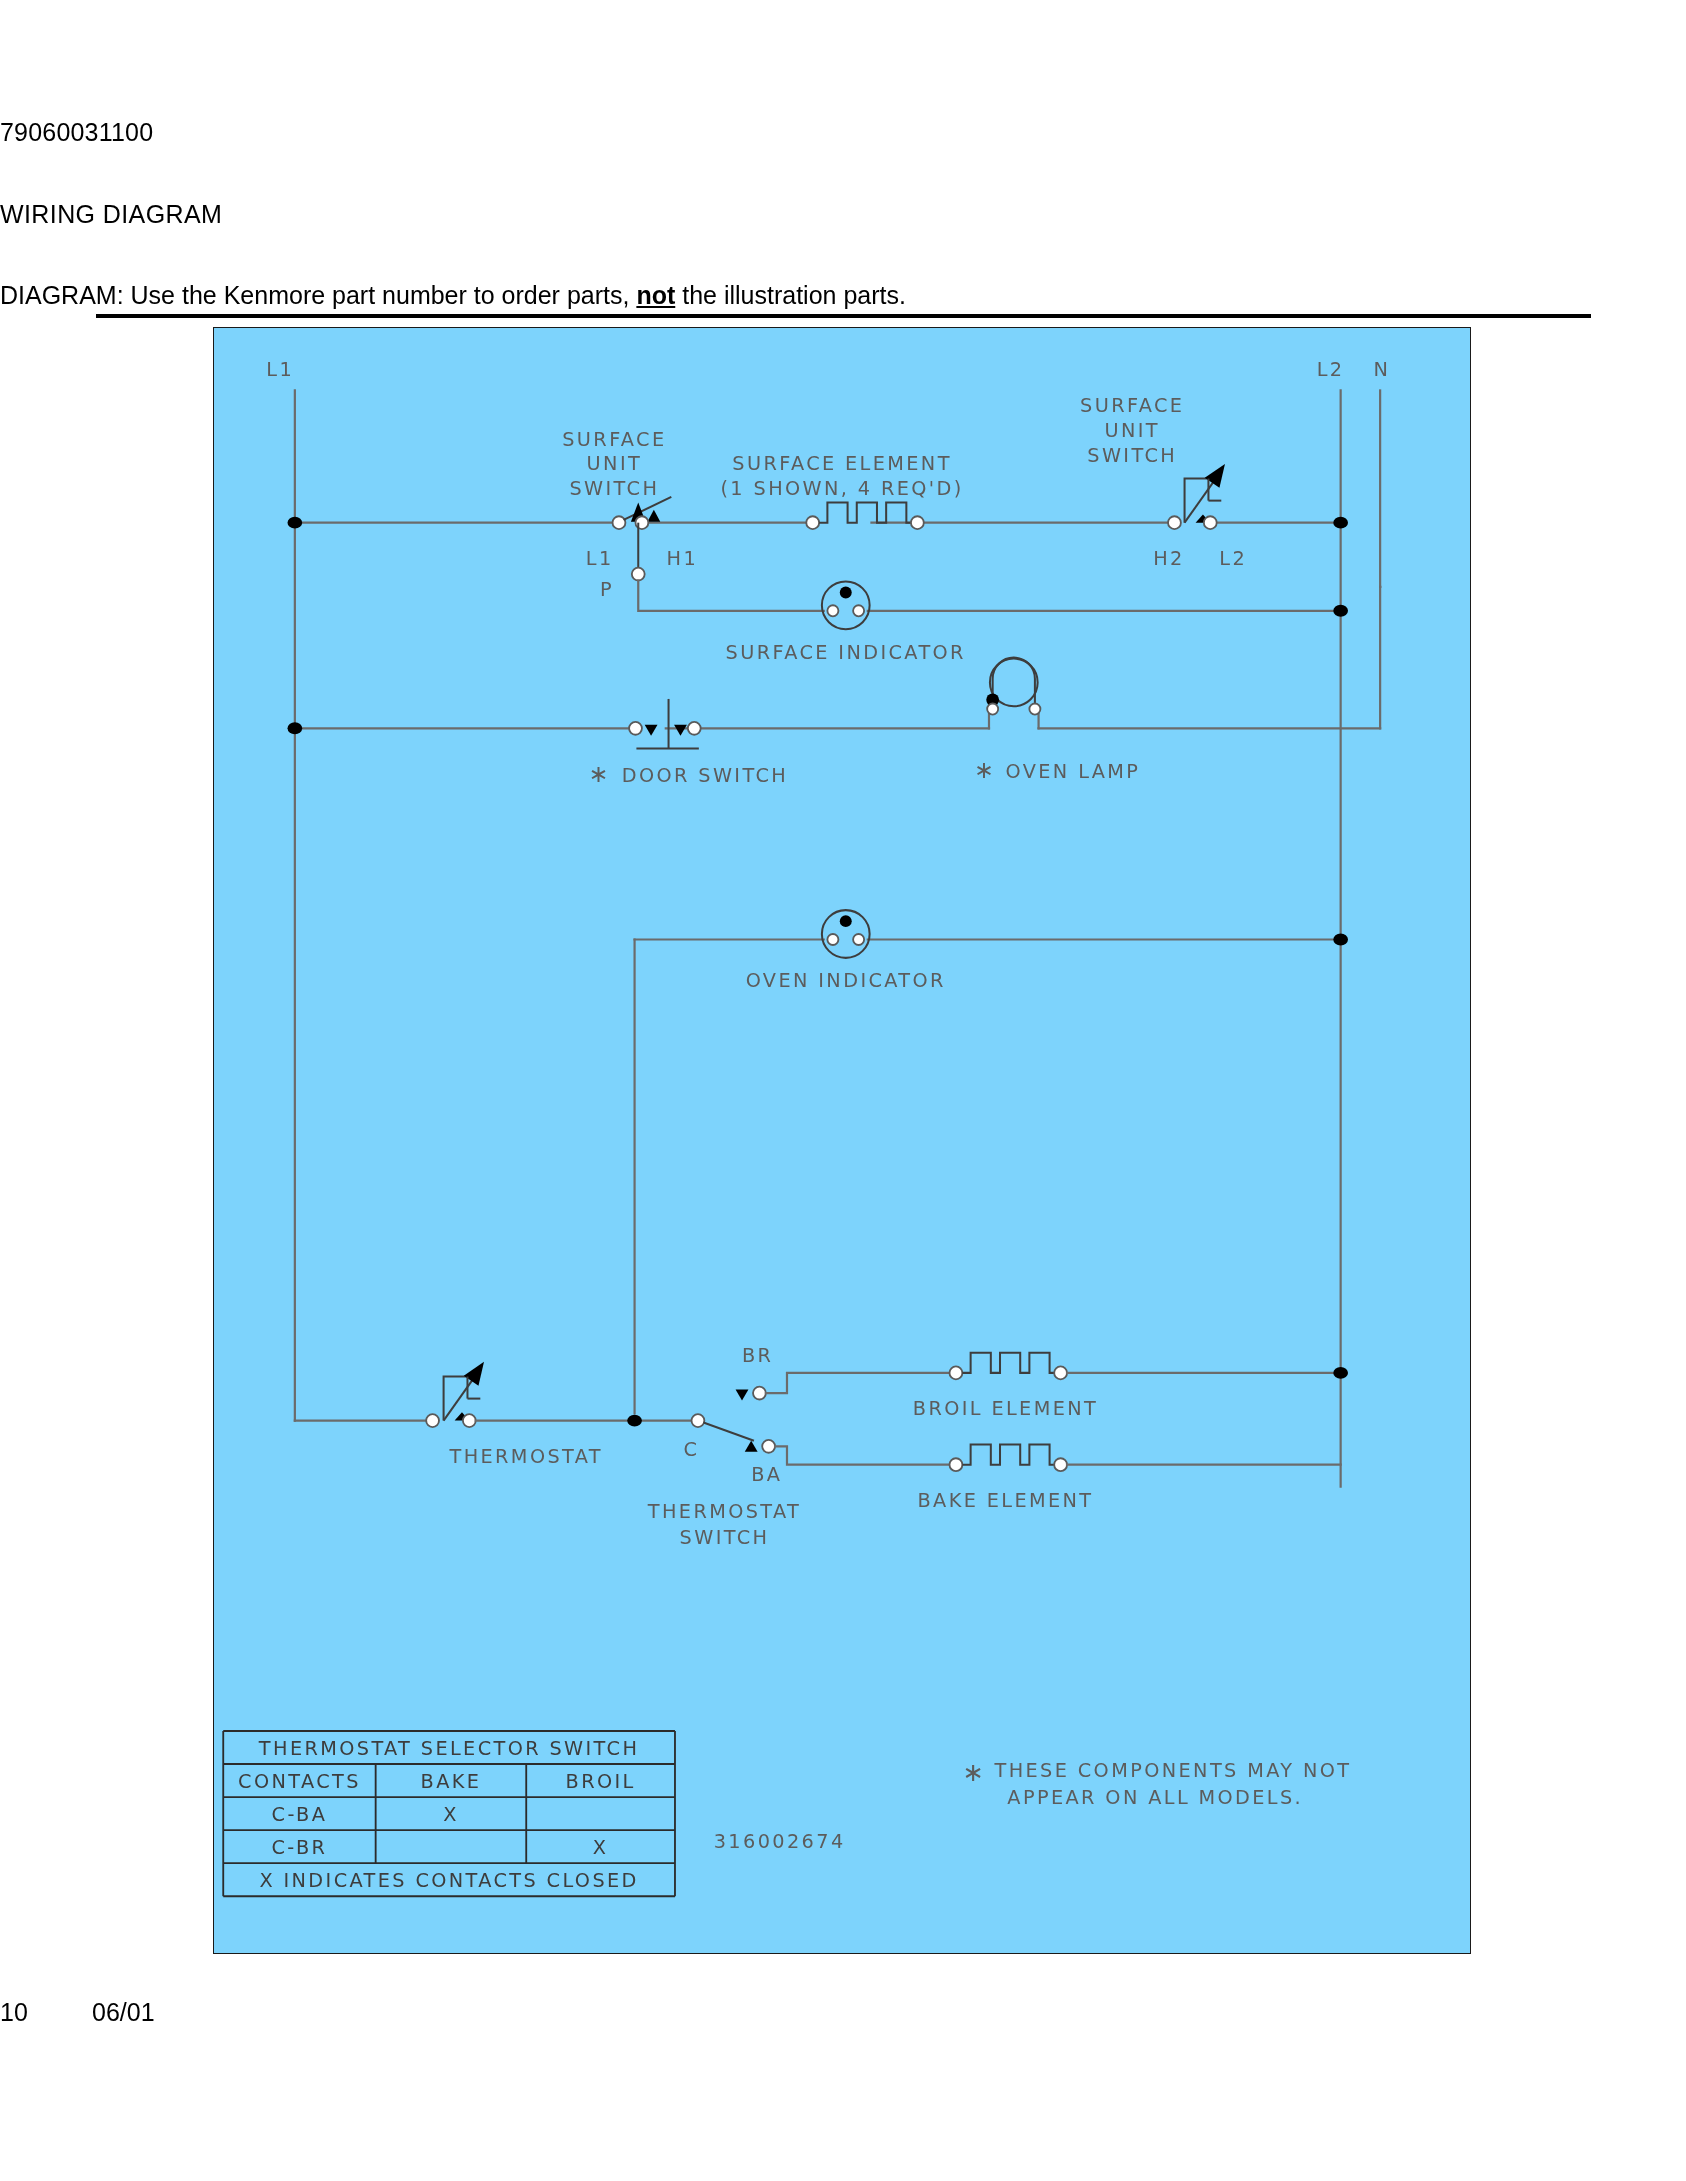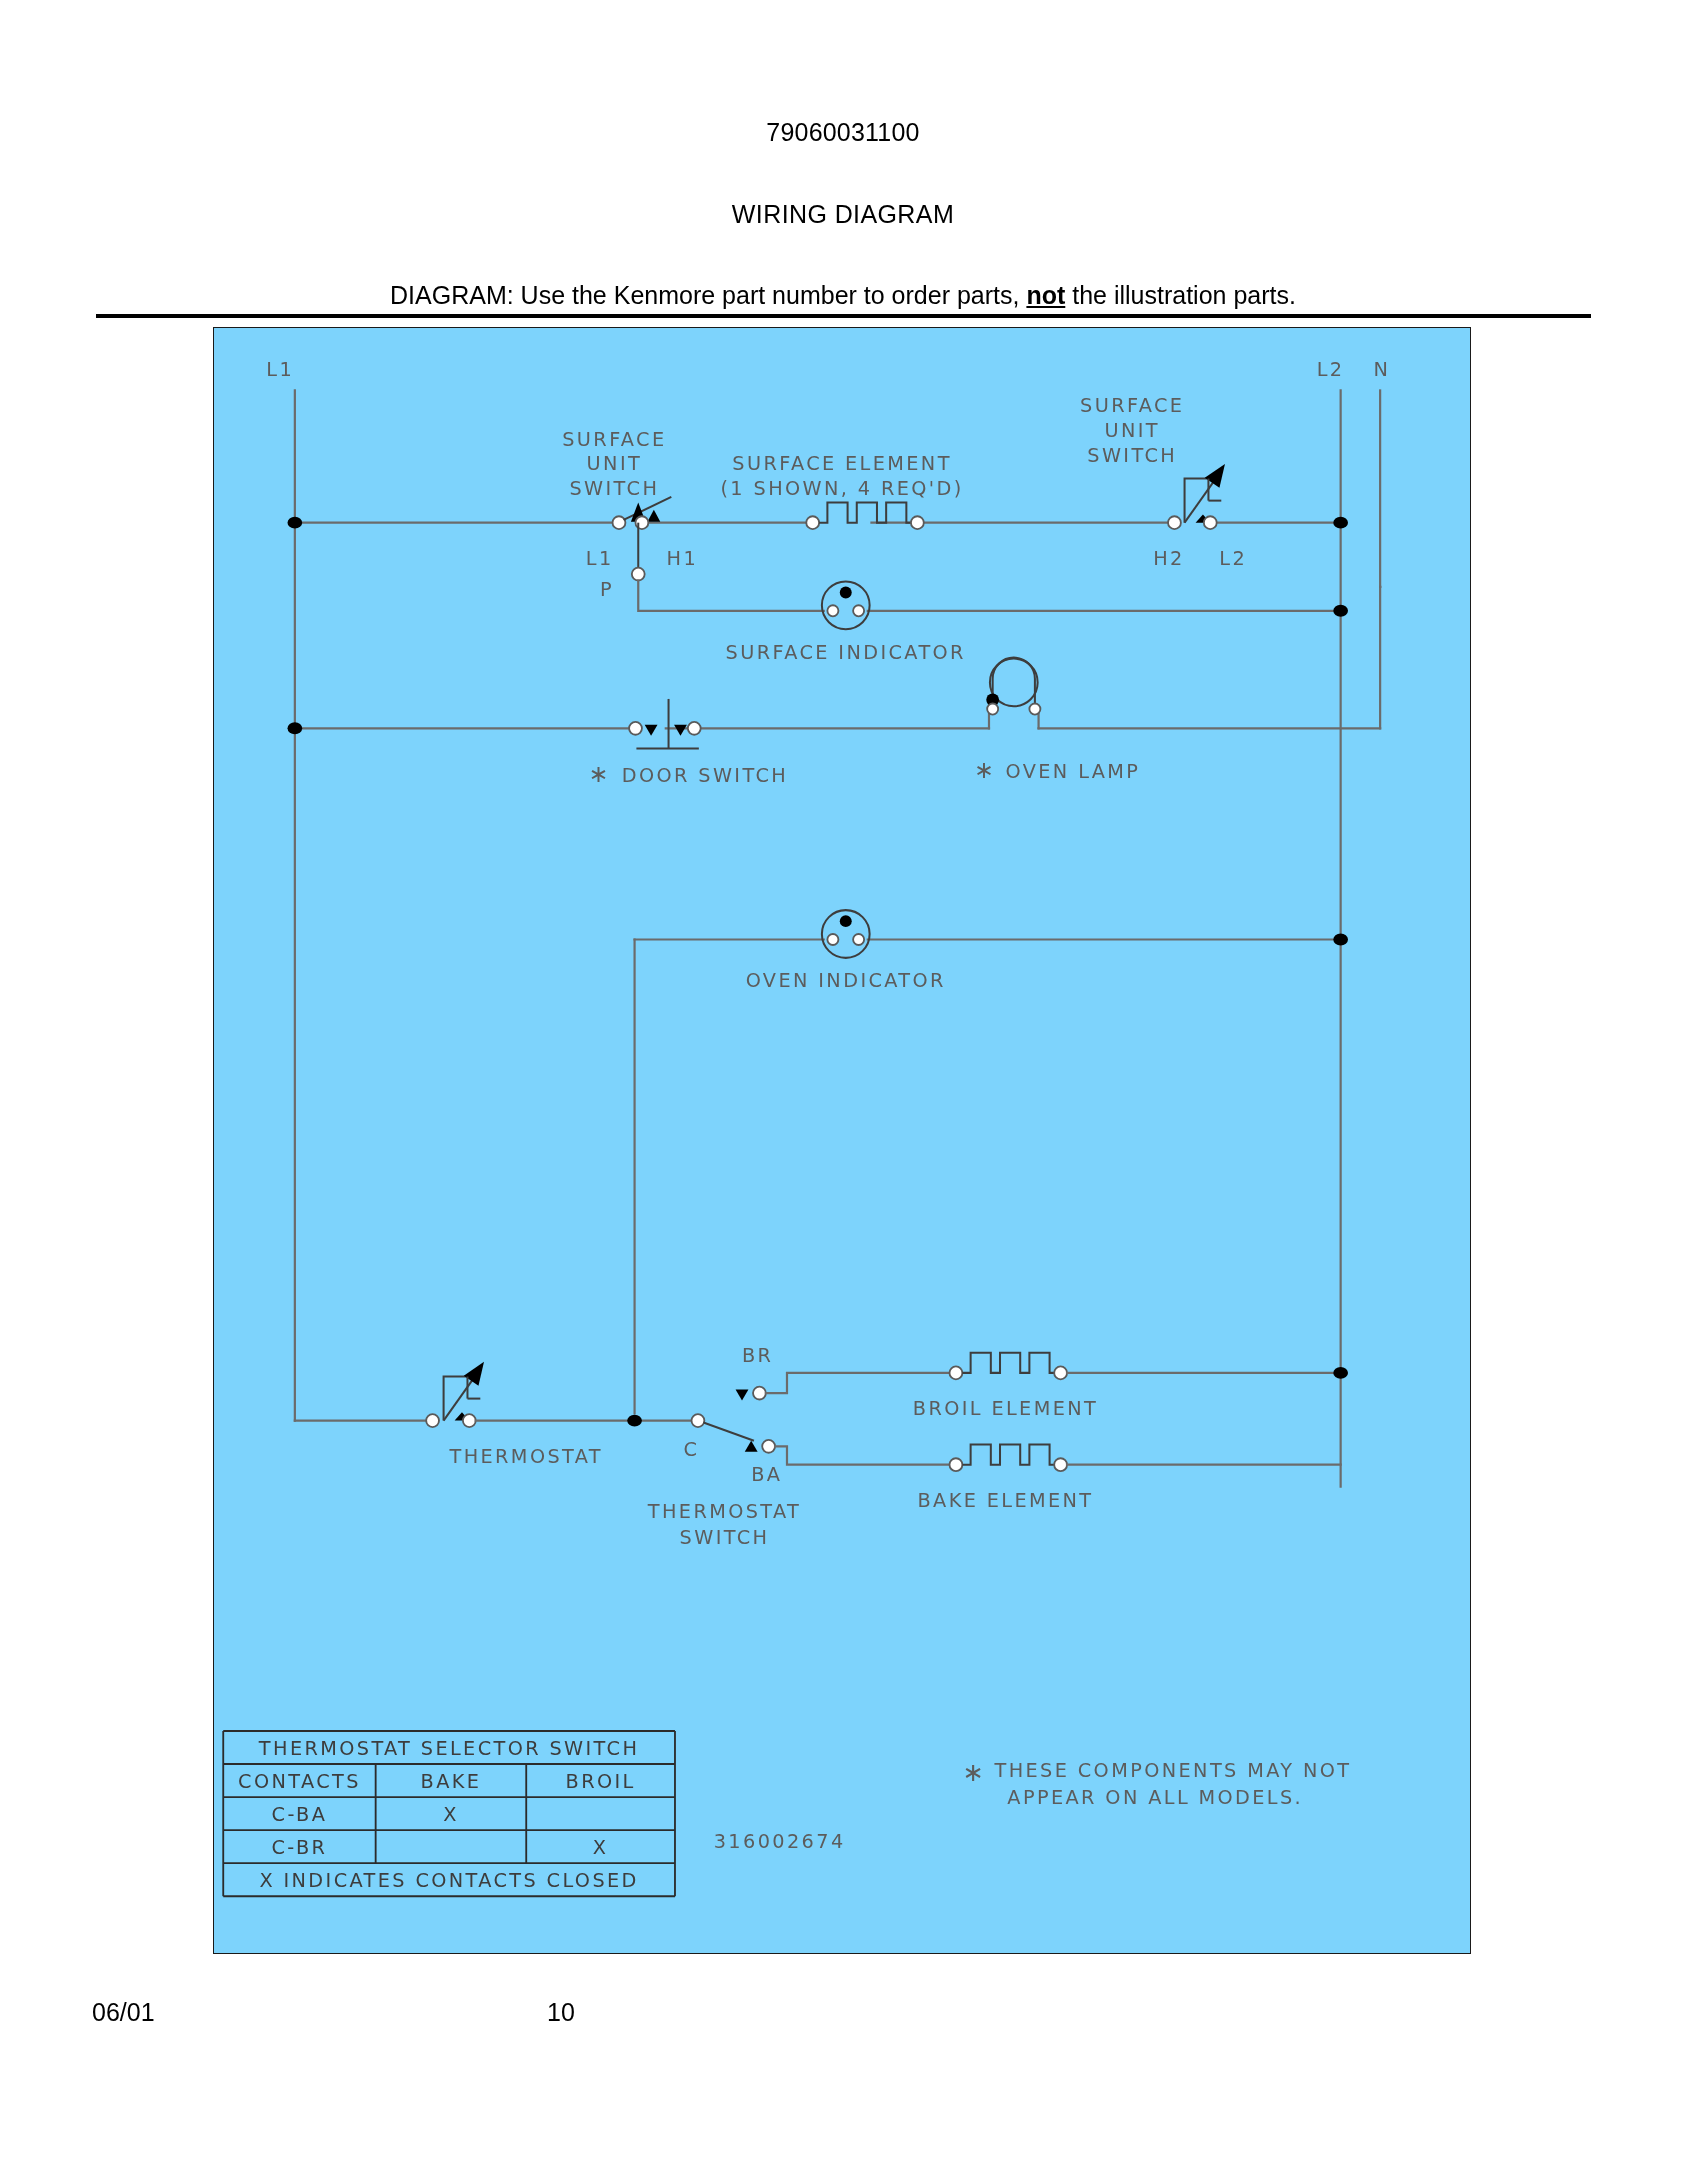--- a/index.html
+++ b/index.html
@@ -18,21 +18,21 @@
   }
 
   
   #header-block {
     position: absolute;
     left: 0;
     top: 0;
     width: 1686px;
   }
   .hdr-line {
-    text-align: center;
+    text-align: left;
     font-family: "Liberation Sans", sans-serif;
     color: #000;
   }
   #model-number {
     position: absolute;
     left: 0;
     top: 118px;
     width: 1686px;
     font-size: 25px;
     letter-spacing: 0.2px;
@@ -88,21 +88,21 @@
     position: absolute;
     left: 92px;
     top: 1998px;
     font-size: 25px;
   }
   #footer-page {
     position: absolute;
     left: 0;
     top: 1998px;
     width: 1122px;
-    text-align: center;
+    text-align: left;
     font-size: 25px;
   }
 
   
   text.cad {
     font-family: "DejaVu Sans", sans-serif;
     fill: #5c5c5c;
     font-size: 21px;
     letter-spacing: 2.6px;
     stroke: none;

